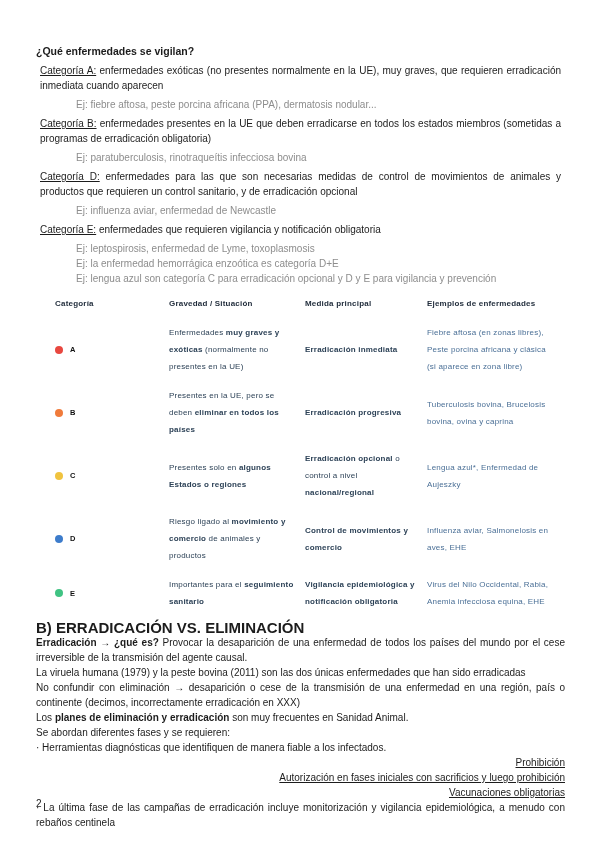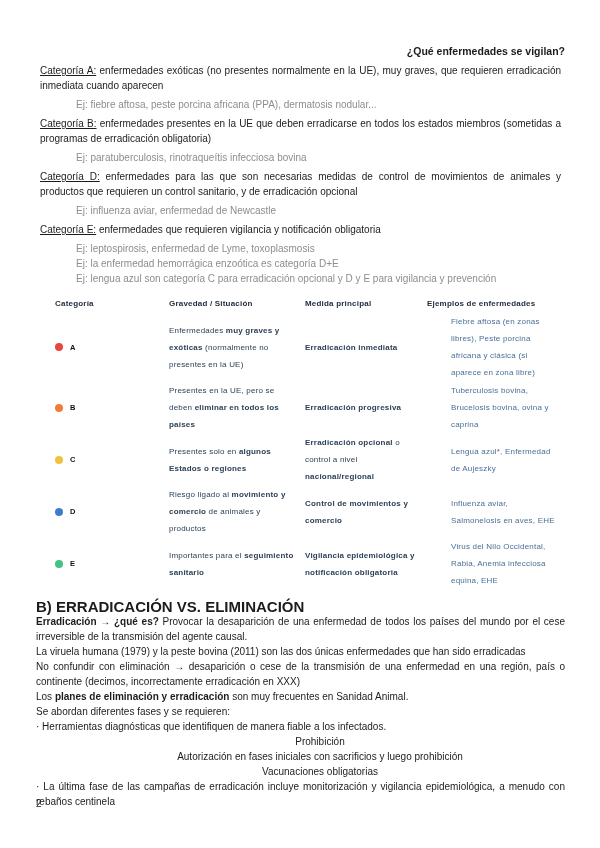--- a/index.html
+++ b/index.html
@@ -11,65 +11,65 @@
     position: relative;
     overflow: hidden;
   }
   .page {
     position: absolute; inset: 0;
     padding: 44px 35px 0 36px;
     box-sizing: border-box;
   }
   .doc-title {
     font-size: 10.5px; font-weight: bold;
-    line-height: 15px; margin: 0; text-align: right;
+    line-height: 15px; margin: 0;
   }
   .cat-para {
     font-size: 10px; line-height: 15px;
     text-align: justify; margin: 4px;
   }
   .cat-label { text-decoration: underline; }
   .ej-line {
     font-size: 10px; line-height: 15px;
     color: #8d8d8d; padding-left: 40px;
   }
   
   .tbl {
     margin: 13px 0 0 19px;
     display: grid;
     grid-template-columns: 114px 136px 122px 138px;
-    row-gap: 1px;
+    row-gap: 12px;
     font-size: 8px;
     align-items: center;
   }
   .th {
     font-weight: bold; color: #1f2b3a;
     font-size: 8px; line-height: 10px;
     align-self: start; padding-bottom: 3px;
     letter-spacing: 0.2px;
   }
   .td { line-height: 17px; color: #2d4257; padding-right: 10px; letter-spacing: 0.2px; }
   .td b { font-weight: bold; }
-  .td-ej { color: #4a6f96; margin-left: 24px; }
+  .td-ej { color: #4a6f96; }
   .cat-cell { display: flex; align-items: center; gap: 7px; }
   .dot {
     width: 8px; height: 8px; border-radius: 50%;
     flex: 0 0 auto;
   }
   .cat-letter { font-weight: bold; color: #111; font-size: 7.5px; }
   
   .sec-heading {
     font-size: 15px; font-weight: bold;
     line-height: 15px; margin: 10px 0 0 0;
   }
   .para {
     font-size: 10px; line-height: 15px;
     text-align: justify; margin: 0;
   }
-  .para.indent1 { padding-left: 39px; text-align: center; }
+  .para.indent1 { padding-left: 39px; text-align: right; text-decoration: underline; }
   .page-number {
     position: absolute; left: 36px; top: 798px;
     font-size: 10px;
   }
 </style>
 </head>
 <body>
 
 <div class="page">
   <p class="doc-title">¿Qué enfermedades se vigilan?</p>

